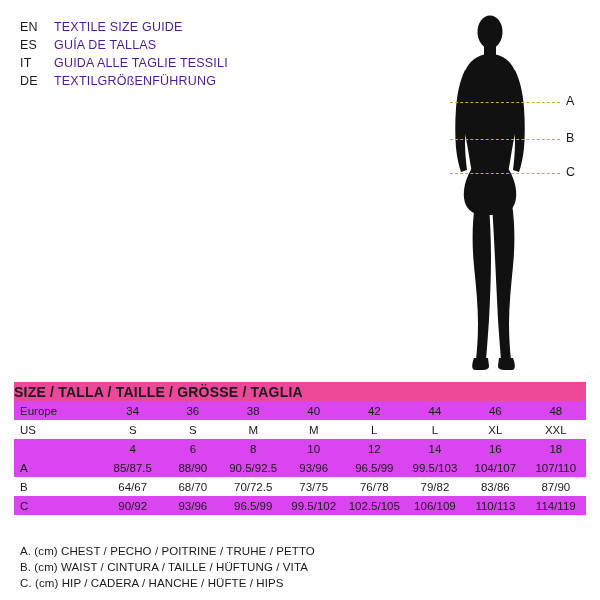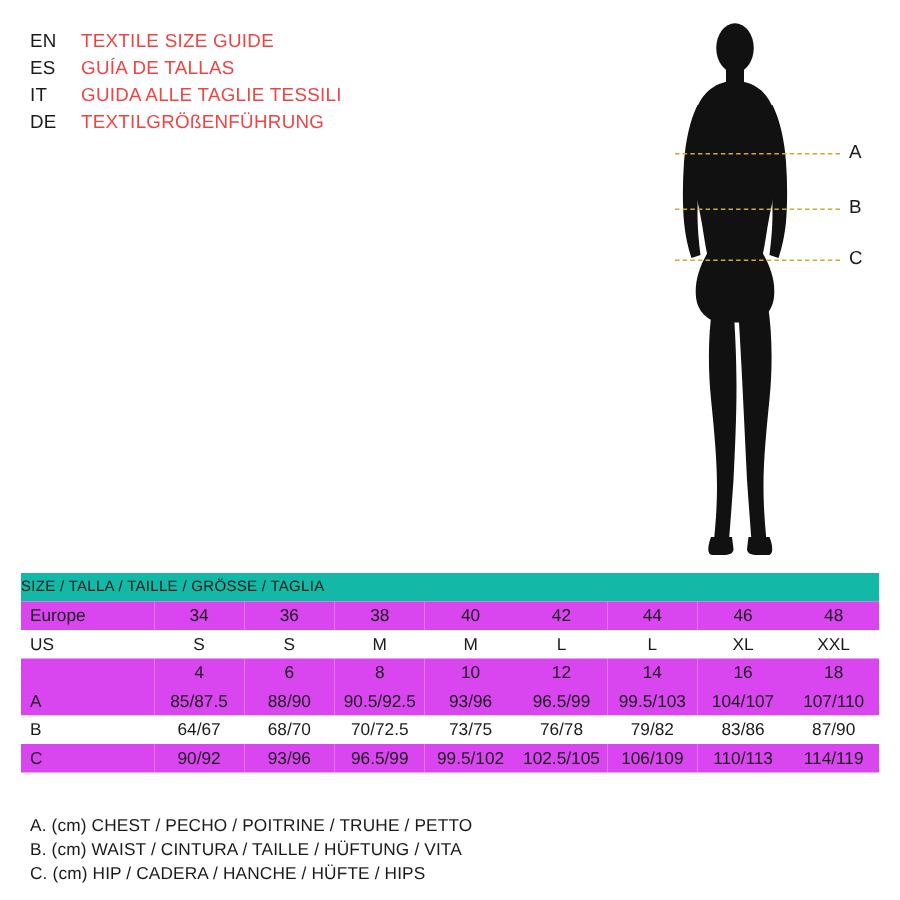--- a/index.html
+++ b/index.html
@@ -34,21 +34,21 @@
     height: 18px;
     font-size: 12.5px;
     letter-spacing: 0.2px;
   }
   .lang-code {
     width: 34px;
     flex: 0 0 34px;
     color: #1a1a1a;
   }
   .lang-text {
-    color: #ef4444;
+    color: #4c1d95;
   }
 
   
   .figure-wrap {
     position: absolute;
     top: 8px;
     left: 420px;
     width: 170px;
     height: 365px;
   }
@@ -92,23 +92,23 @@
     border-collapse: collapse;
     width: 572px;
     font-size: 11.5px;
   }
   table.size-table td {
     padding: 2px 0 2px 0;
     height: 15px;
     line-height: 14px;
   }
   .row-head td {
-    background: #14b8a6;
-    font-weight: normal;
-    font-size: 10px;
+    background: #ec4899;
+    font-weight: bold;
+    font-size: 14px;
     padding-left: 6px;
     letter-spacing: 0.2px;
   }
   .row-alt td {
     background: #d946ef;
   }
   .row-plain td {
     background: #ffffff;
     margin-top: 12px;
   }

